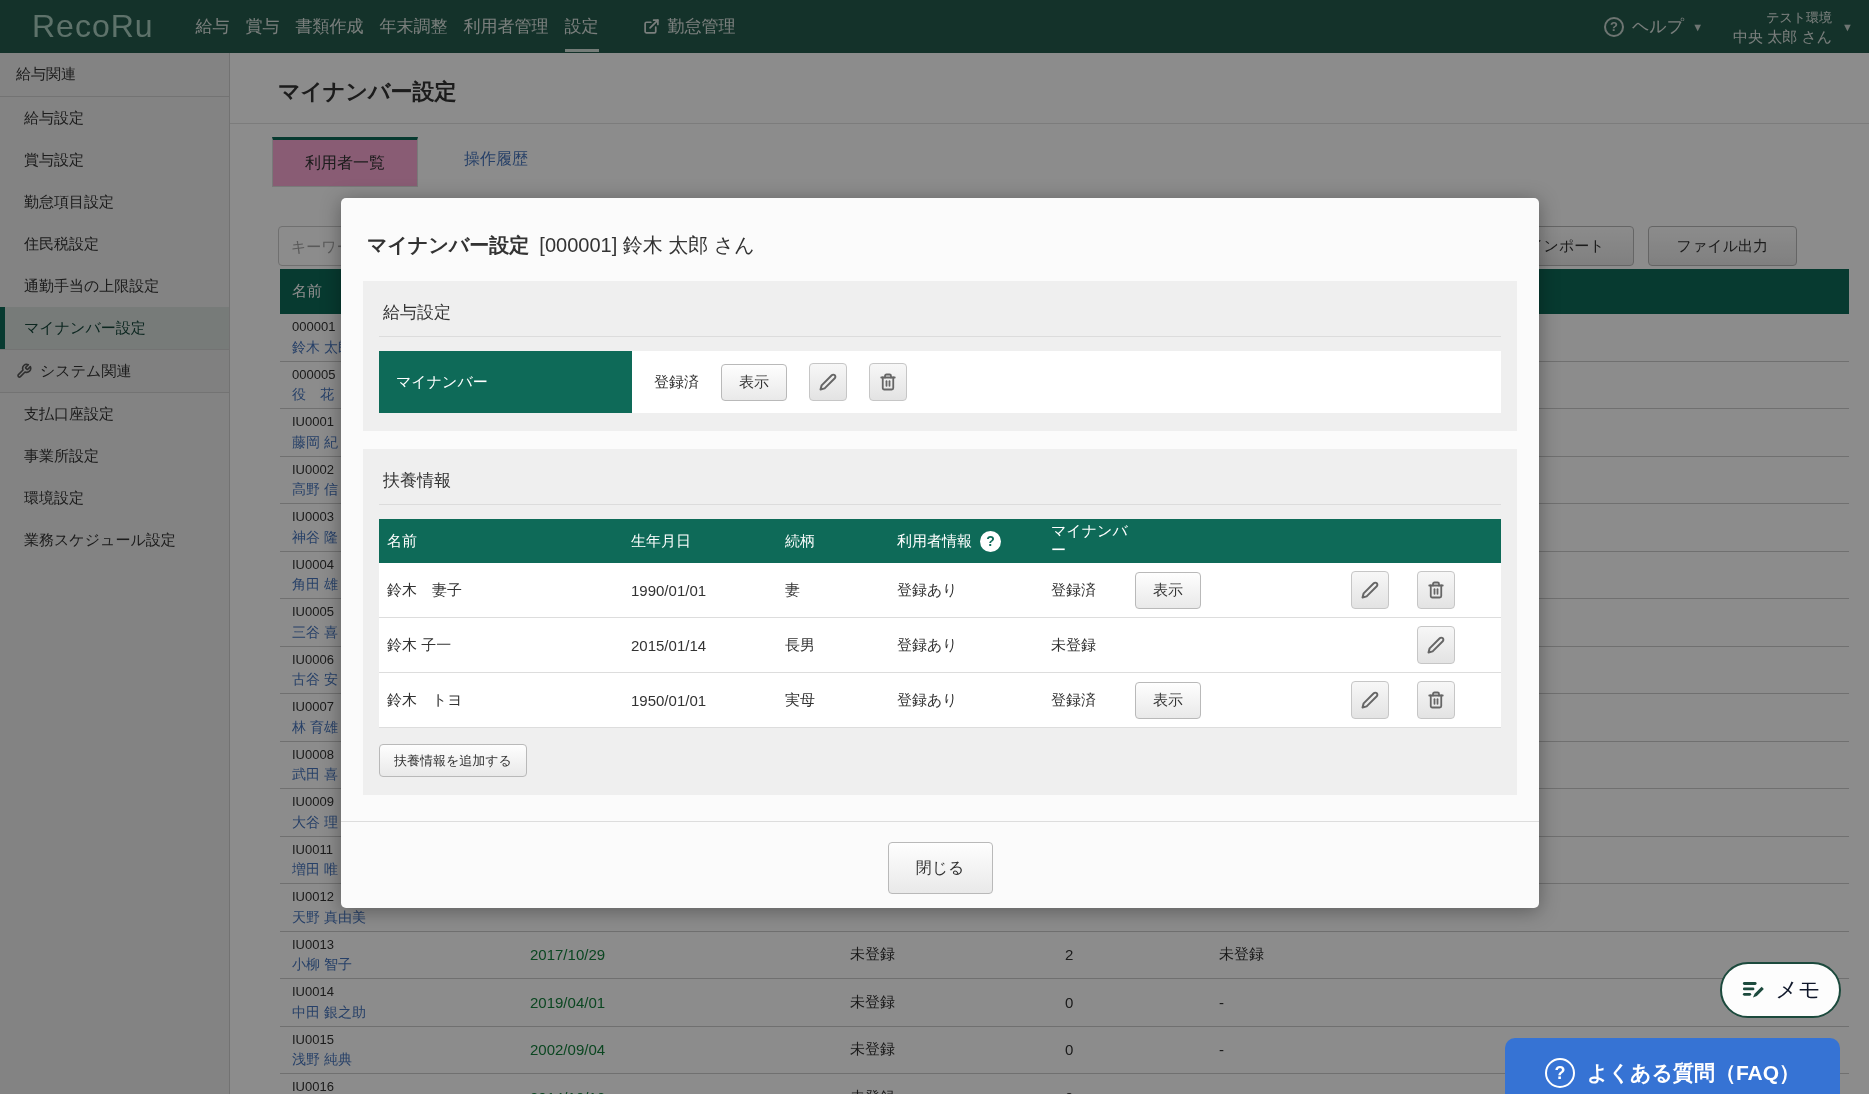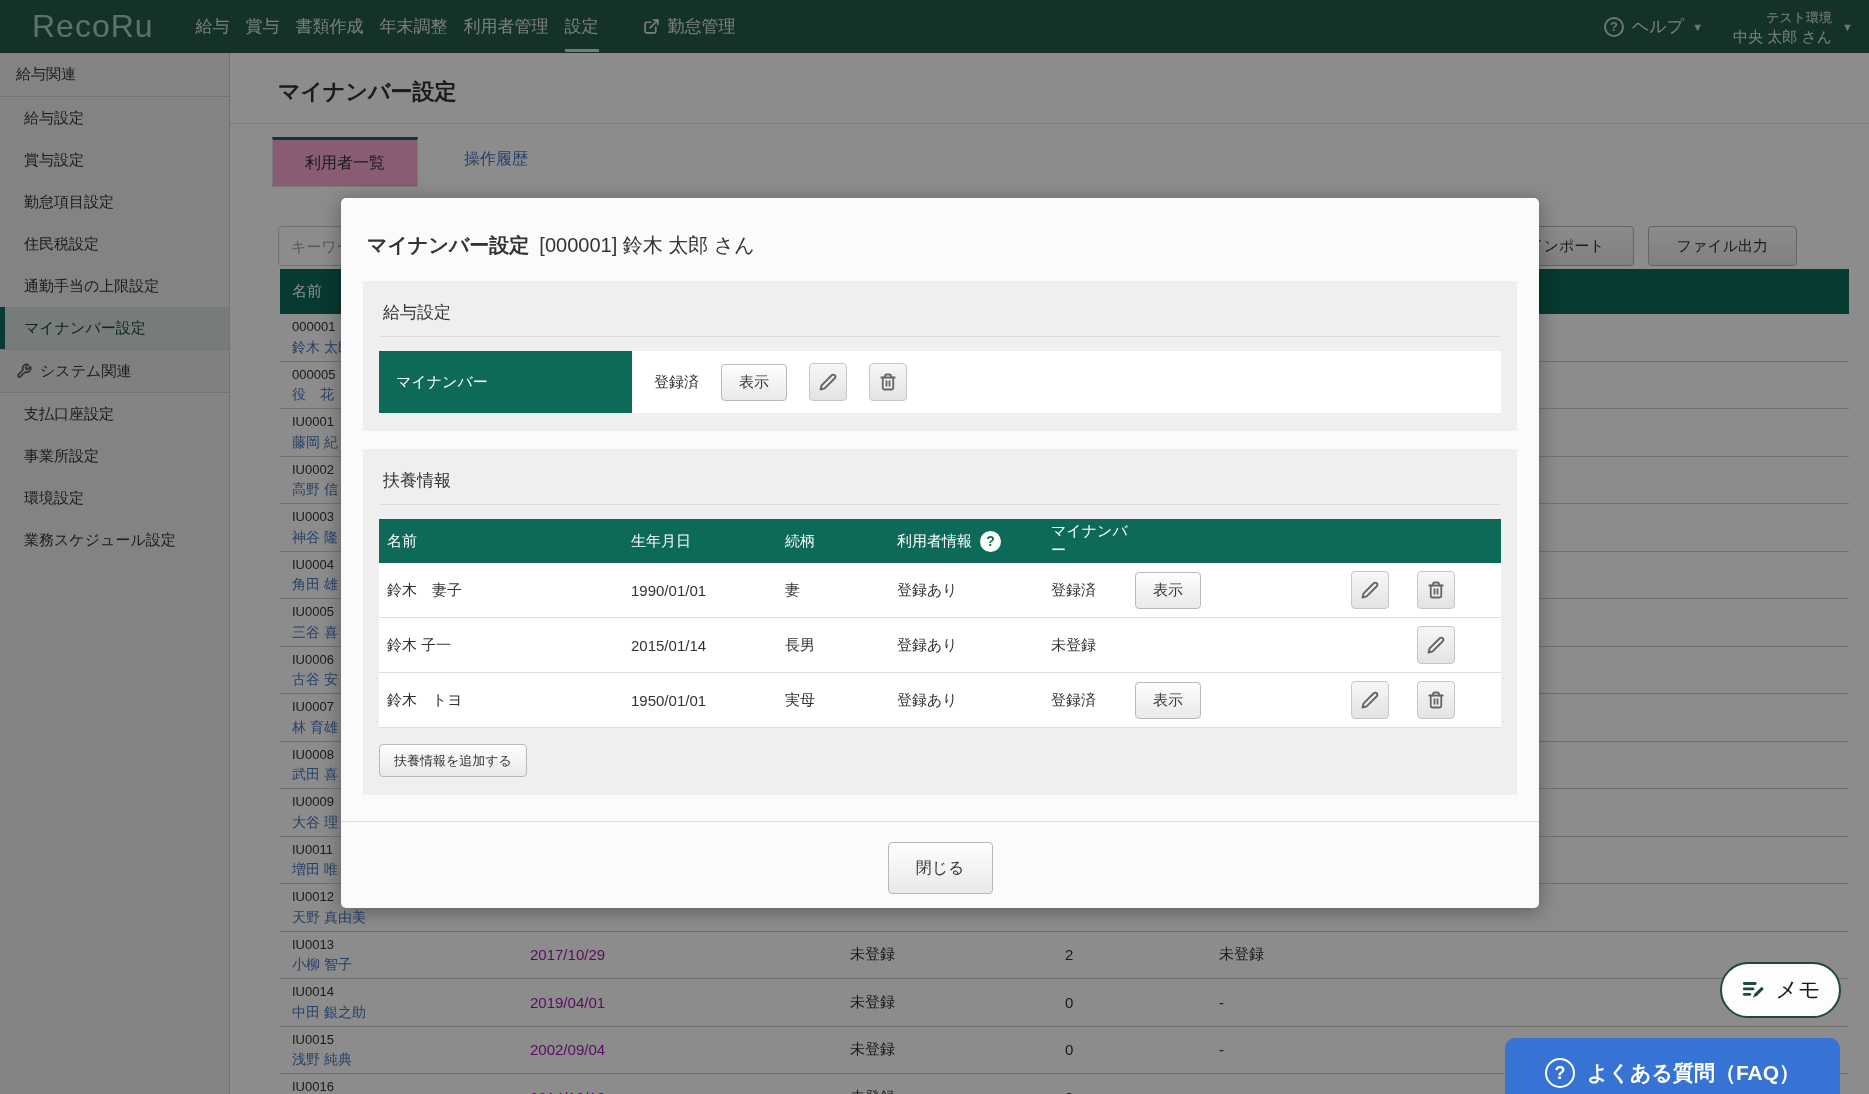--- a/index.html
+++ b/index.html
@@ -48,21 +48,21 @@
   .toolbar-buttons{margin-left:auto;display:flex;gap:14px;}
   .btn{background:linear-gradient(#fefefe,#e9e9e9);border:1px solid #b9b9b9;border-radius:4px;
     color:#333;font-size:15px;cursor:pointer;font-family:inherit;}
   .tb-btn{height:40px;padding:0 28px;}
   .bg-table{margin:3px 20px 0 50px;}
   .bg-thead{height:45px;background:#0e6a58;color:#fff;display:flex;align-items:center;font-size:15px;padding-left:12px;box-sizing:border-box;}
   .bg-row{height:47.5px;border-bottom:1px solid #ccc;display:flex;box-sizing:border-box;padding-left:12px;}
   .c-name{width:238px;padding-top:4px;line-height:1.35;}
   .row-id{font-size:13px;color:#333;}
   .row-name{font-size:14px;color:#4876bd;text-decoration:none;cursor:pointer;}
-  .c-birth{width:320px;display:flex;align-items:center;font-size:15px;color:#a21caf;}
+  .c-birth{width:320px;display:flex;align-items:center;font-size:15px;color:#15803d;}
   .c-status{width:200px;display:flex;align-items:center;font-size:15px;color:#333;}
   .c-count{width:150px;display:flex;align-items:center;font-size:15px;color:#333;padding-left:15px;box-sizing:border-box;}
   .c-dep{flex:1;display:flex;align-items:center;font-size:15px;color:#333;padding-left:19px;box-sizing:border-box;}
   
   .overlay{position:absolute;inset:0;background:rgba(0,0,0,0.45);z-index:5;}
   .modal{position:absolute;left:341px;top:198px;width:1198px;height:710px;background:#fbfbfb;
     border-radius:5px;z-index:10;box-shadow:0 3px 20px rgba(0,0,0,0.35);box-sizing:border-box;}
   .modal-title{padding:34px 26px 22px;font-size:20px;color:#333;}
   .modal-title b{margin-right:10px;}
   .panel{margin:0 22px;background:#efefef;padding:16px 16px 18px;}

